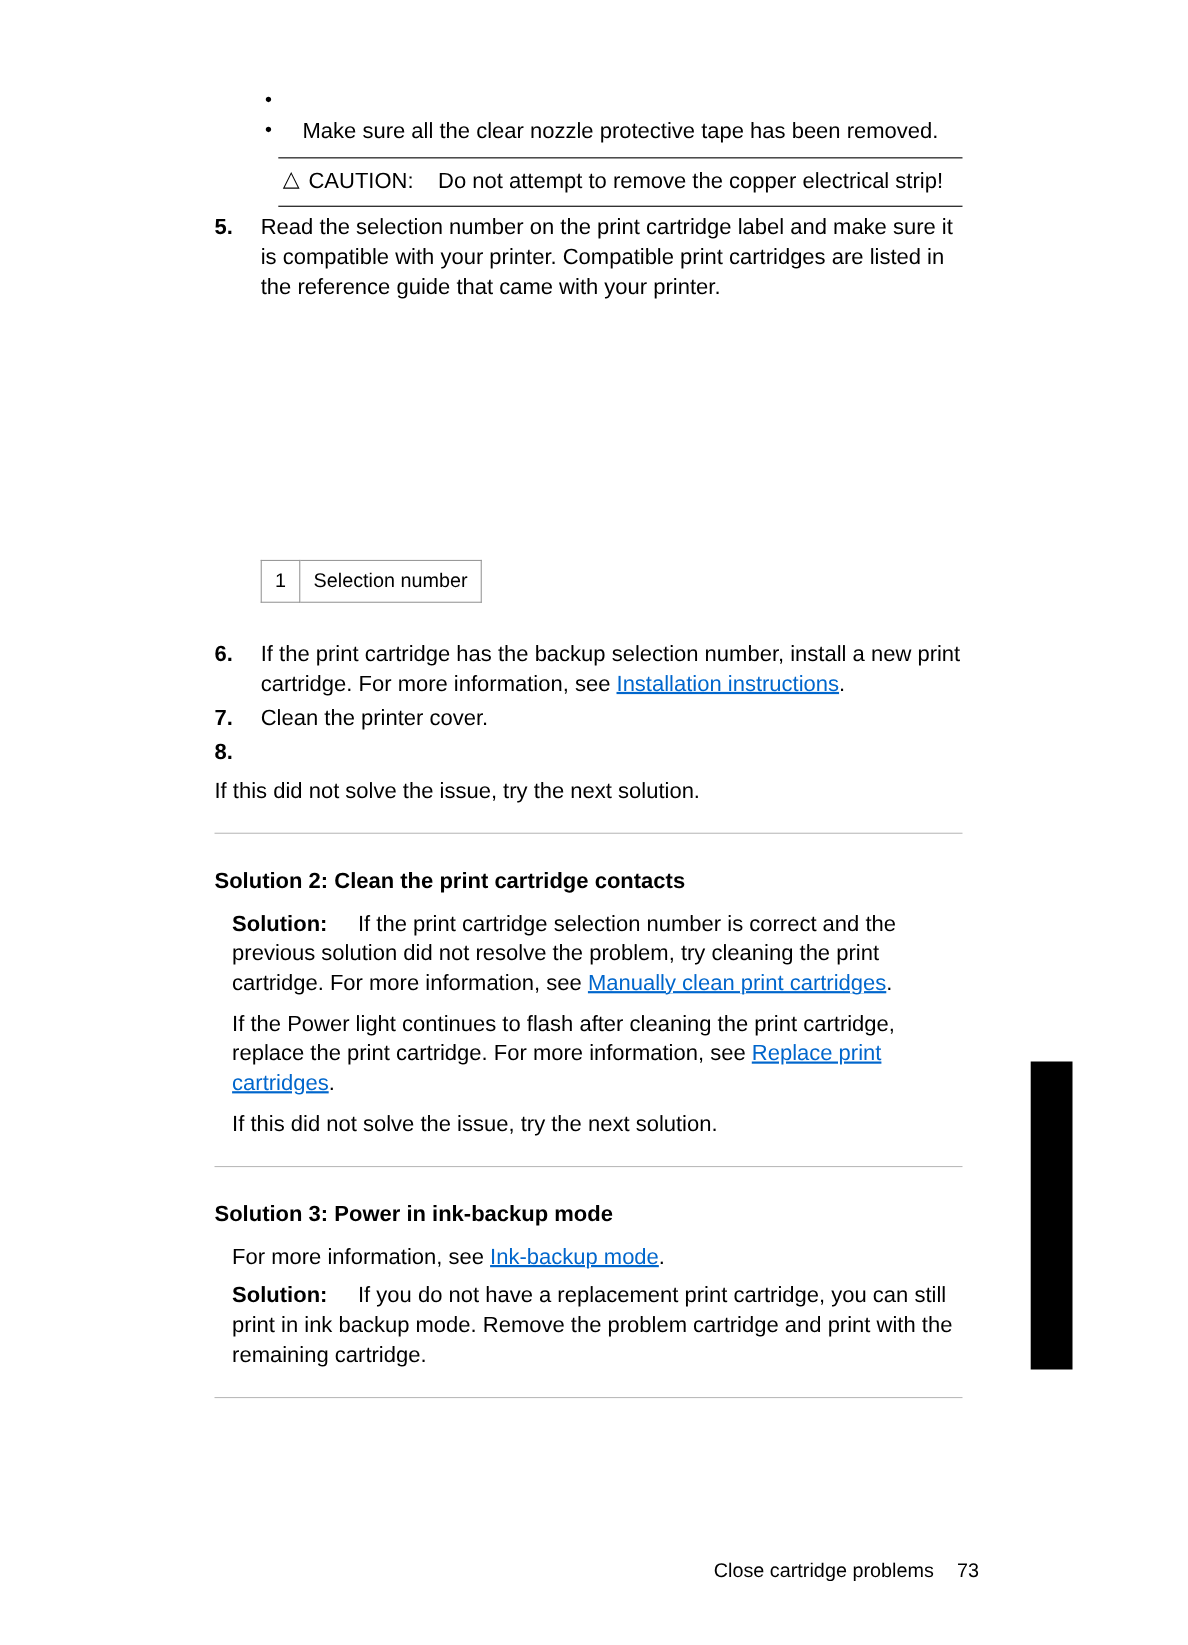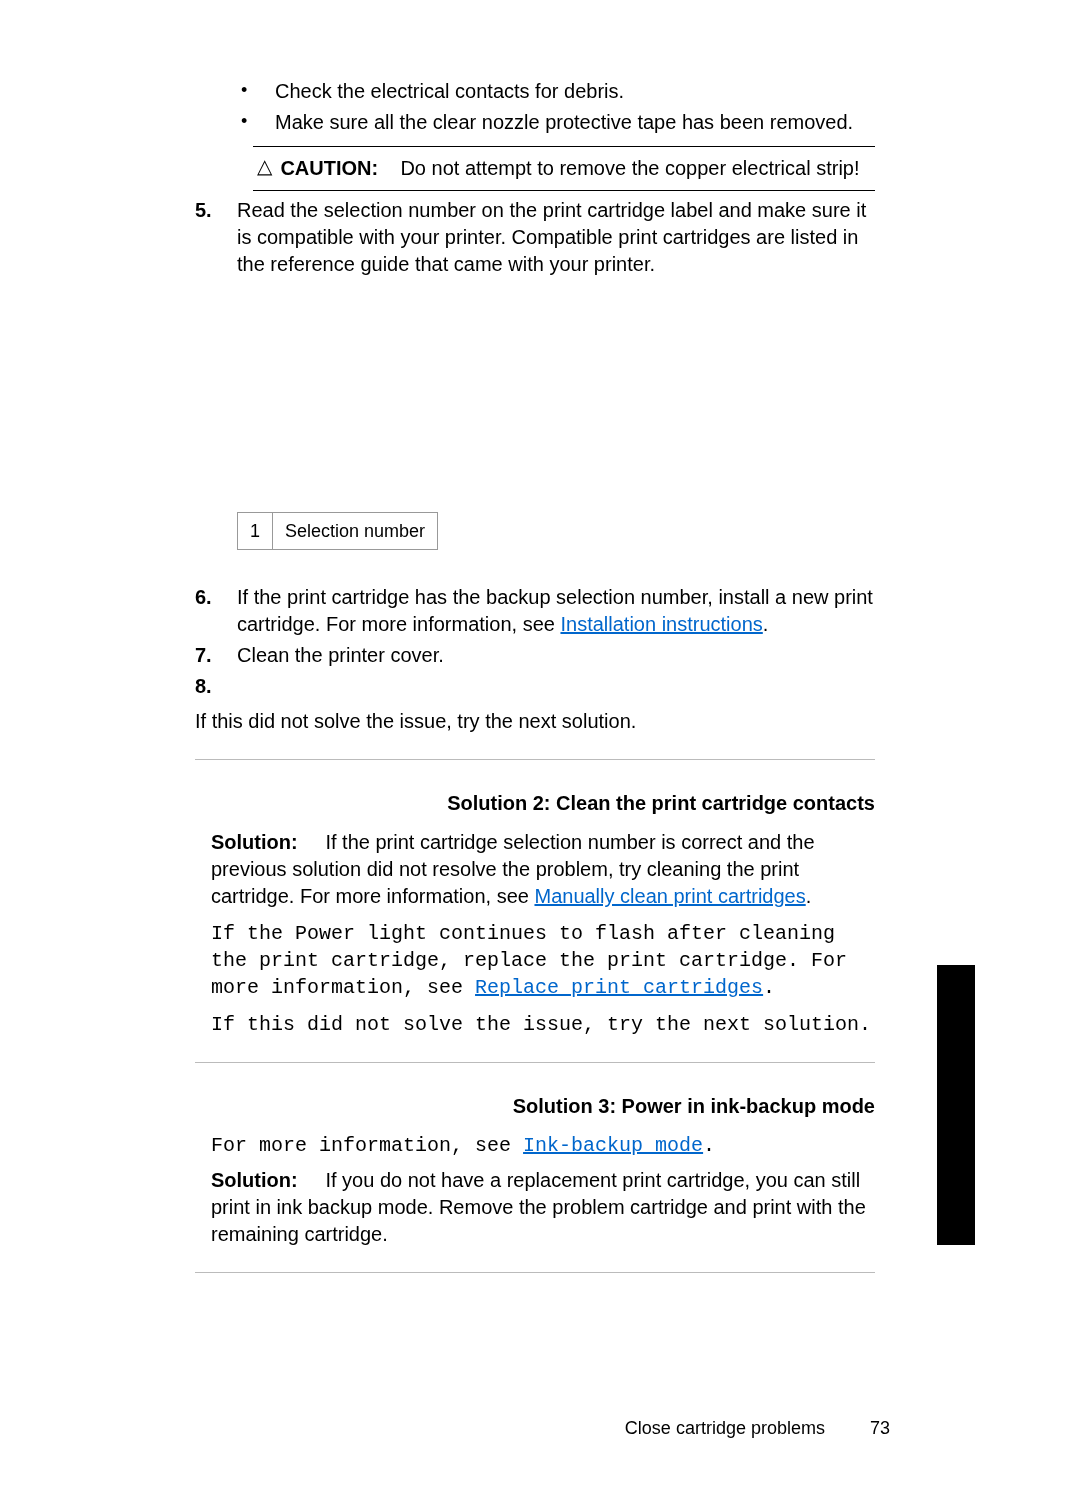--- a/index.html
+++ b/index.html
@@ -52,21 +52,21 @@
     display: flex;
     align-items: flex-start;
     gap: 8px;
     margin-left: 58px;
   }
   .caution-icon {
     font-size: 20px;
     line-height: 1;
     padding-top: 1px;
   }
-  .caution-label { font-weight: bold; }
+  .caution-label { font-weight: normal; }
   .image-placeholder {
     width: 300px;
     height: 210px;
     margin-left: 42px;
     margin-top: 10px;
     margin-bottom: 14px;
   }
   .selnum-table {
     margin-left: 42px;
     border-collapse: collapse;
@@ -80,39 +80,38 @@
   .para-after { margin-top: 8px; margin-left: 0; }
   .divider {
     border: none;
     border-top: 1px solid #bbb;
     margin: 24px 0 30px 0;
     width: 100%;
   }
   .sol-heading {
     font-weight: bold;
     margin-bottom: 12px;
-    text-align: right;
   }
   .sol-body {
     margin-left: 16px;
   }
   .sol-label { font-weight: bold; }
   .link {
     color: #0066cc;
     text-decoration: underline;
   }
   .para { margin-bottom: 8px; }
-  .para-gap { margin-top: 10px; font-family: Liberation Mono, monospace; }
+  .para-gap { margin-top: 10px; }
   .footer {
     position: absolute;
     bottom: 55px;
     right: 190px;
     font-size: 18px;
   }
-  .page-num { margin-left: 40px; text-align: center; }
+  .page-num { margin-left: 16px; text-align: center; }
   .side-tab {
     position: absolute;
     right: 105px;
     top: 965px;
     width: 38px;
     height: 280px;
     background: #000;
   }
   .side-tab-text {
     position: absolute;
@@ -127,21 +126,20 @@
   }
 </style>
 </head>
 <body>
 
 <div class="content">
 
   <div class="ol-body" style="margin-left:42px;">
     <div class="ul-item">
       <span class="bullet">•</span>
-      <span>Check the electrical contacts for debris.</span>
     </div>
     <div class="ul-item">
       <span class="bullet">•</span>
       <span>Make sure all the clear nozzle protective tape has been removed.</span>
     </div>
   </div>
 
   <div class="caution-box">
     <span class="caution-icon">△</span>
     <div>

